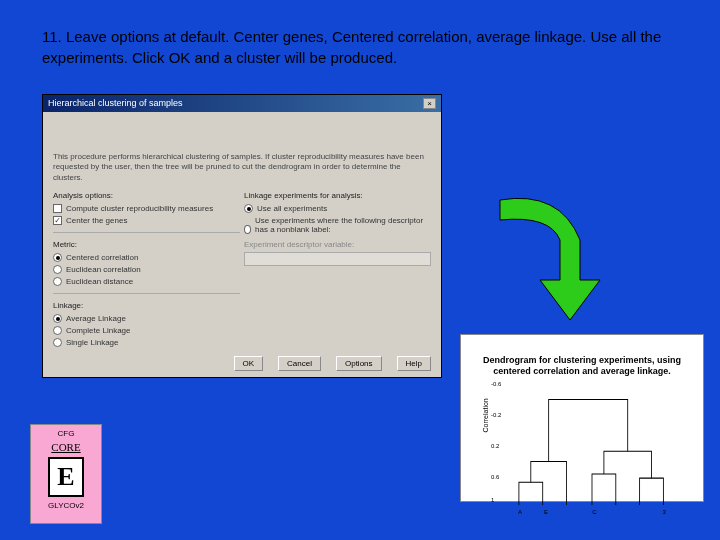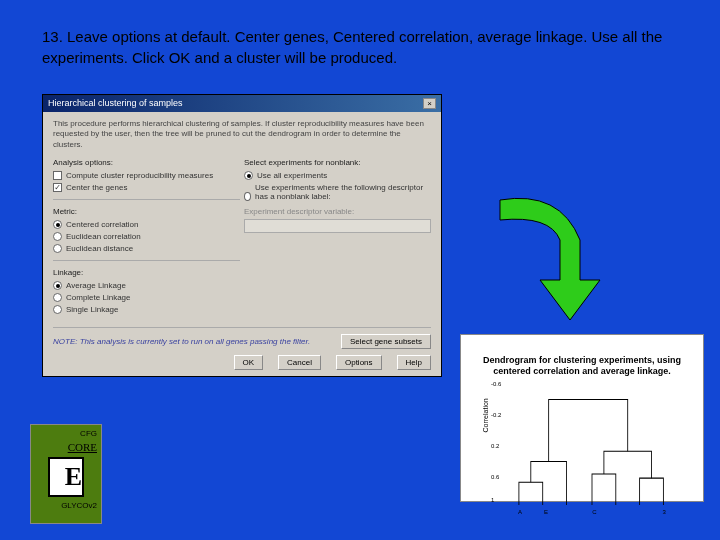--- a/index.html
+++ b/index.html
@@ -42,20 +42,21 @@
     border: 1px solid #888;
     font-size: 8px;
     text-align: center;
     line-height: 9px;
     color: #000;
   }
   .dialog-body {
     padding: 7px 10px 6px 10px;
     font-size: 8px;
     color: #333;
+    margin-top: 33px;
   }
   .desc {
     font-size: 8px;
     color: #444;
     margin-bottom: 8px;
     line-height: 1.3;
   }
   .cols {
     display: flex;
     gap: 4px;
@@ -166,42 +167,42 @@
     display: flex;
     justify-content: space-around;
     font-size: 6px;
   }
   .logo {
     position: absolute;
     bottom: 16px;
     left: 30px;
     width: 72px;
     height: 100px;
-    background: #4d7c0f;
+    background: #f9a8d4;
     border: 1px solid #888;
-    text-align: right;
+    text-align: center;
     padding: 4px;
     font-size: 8px;
   }
   .logo-core { font-family: serif; font-size: 11px; margin: 3px 0; text-decoration: underline; }
   .logo-e {
     width: 36px; height: 40px;
     margin: 4px auto;
     border: 2px solid #000;
     font-size: 26px;
     font-weight: bold;
     line-height: 36px;
     font-family: serif;
     background: #fff;
   }
 </style>
 </head>
 <body>
 
-<div class="instruction">13.  Leave options at default.  Center genes, Centered correlation, average linkage.  Use all the experiments.  Click OK and a cluster will be produced.</div>
+<div class="instruction">11.  Leave options at default.  Center genes, Centered correlation, average linkage.  Use all the experiments.  Click OK and a cluster will be produced.</div>
 
 <div class="dialog">
   <div class="titlebar">
     <span>Hierarchical clustering of samples</span>
     <span class="titlebar-btn">×</span>
   </div>
   <div class="dialog-body">
     <div class="desc">This procedure performs hierarchical clustering of samples. If cluster reproducibility measures have been requested by the user, then the tree will be pruned to cut the dendrogram in order to determine the clusters.</div>
     <div class="cols">
       <div class="col">
@@ -237,36 +238,32 @@
         <div class="opt">
           <span class="rb"></span>
           <span>Complete Linkage</span>
         </div>
         <div class="opt">
           <span class="rb"></span>
           <span>Single Linkage</span>
         </div>
       </div>
       <div class="col">
-        <div class="group-label">Select experiments for nonblank:</div>
+        <div class="group-label">Linkage experiments for analysis:</div>
         <div class="opt">
           <span class="rb checked"></span>
           <span>Use all experiments</span>
         </div>
         <div class="opt" style="align-items:flex-end">
           <span class="rb"></span>
           <span>Use experiments where the following descriptor has a nonblank label:</span>
         </div>
         <div style="margin-top:6px;color:#888">Experiment descriptor variable:</div>
         <div class="disabled-field"></div>
       </div>
-    </div>
-    <div class="note-row">
-      <span class="note-txt">NOTE: This analysis is currently set to run on all genes passing the filter.</span>
-      <button class="btn">Select gene subsets</button>
     </div>
     <div class="btn-row">
       <button class="btn">OK</button>
       <button class="btn">Cancel</button>
       <button class="btn">Options</button>
       <button class="btn">Help</button>
     </div>
   </div>
 </div>
 

